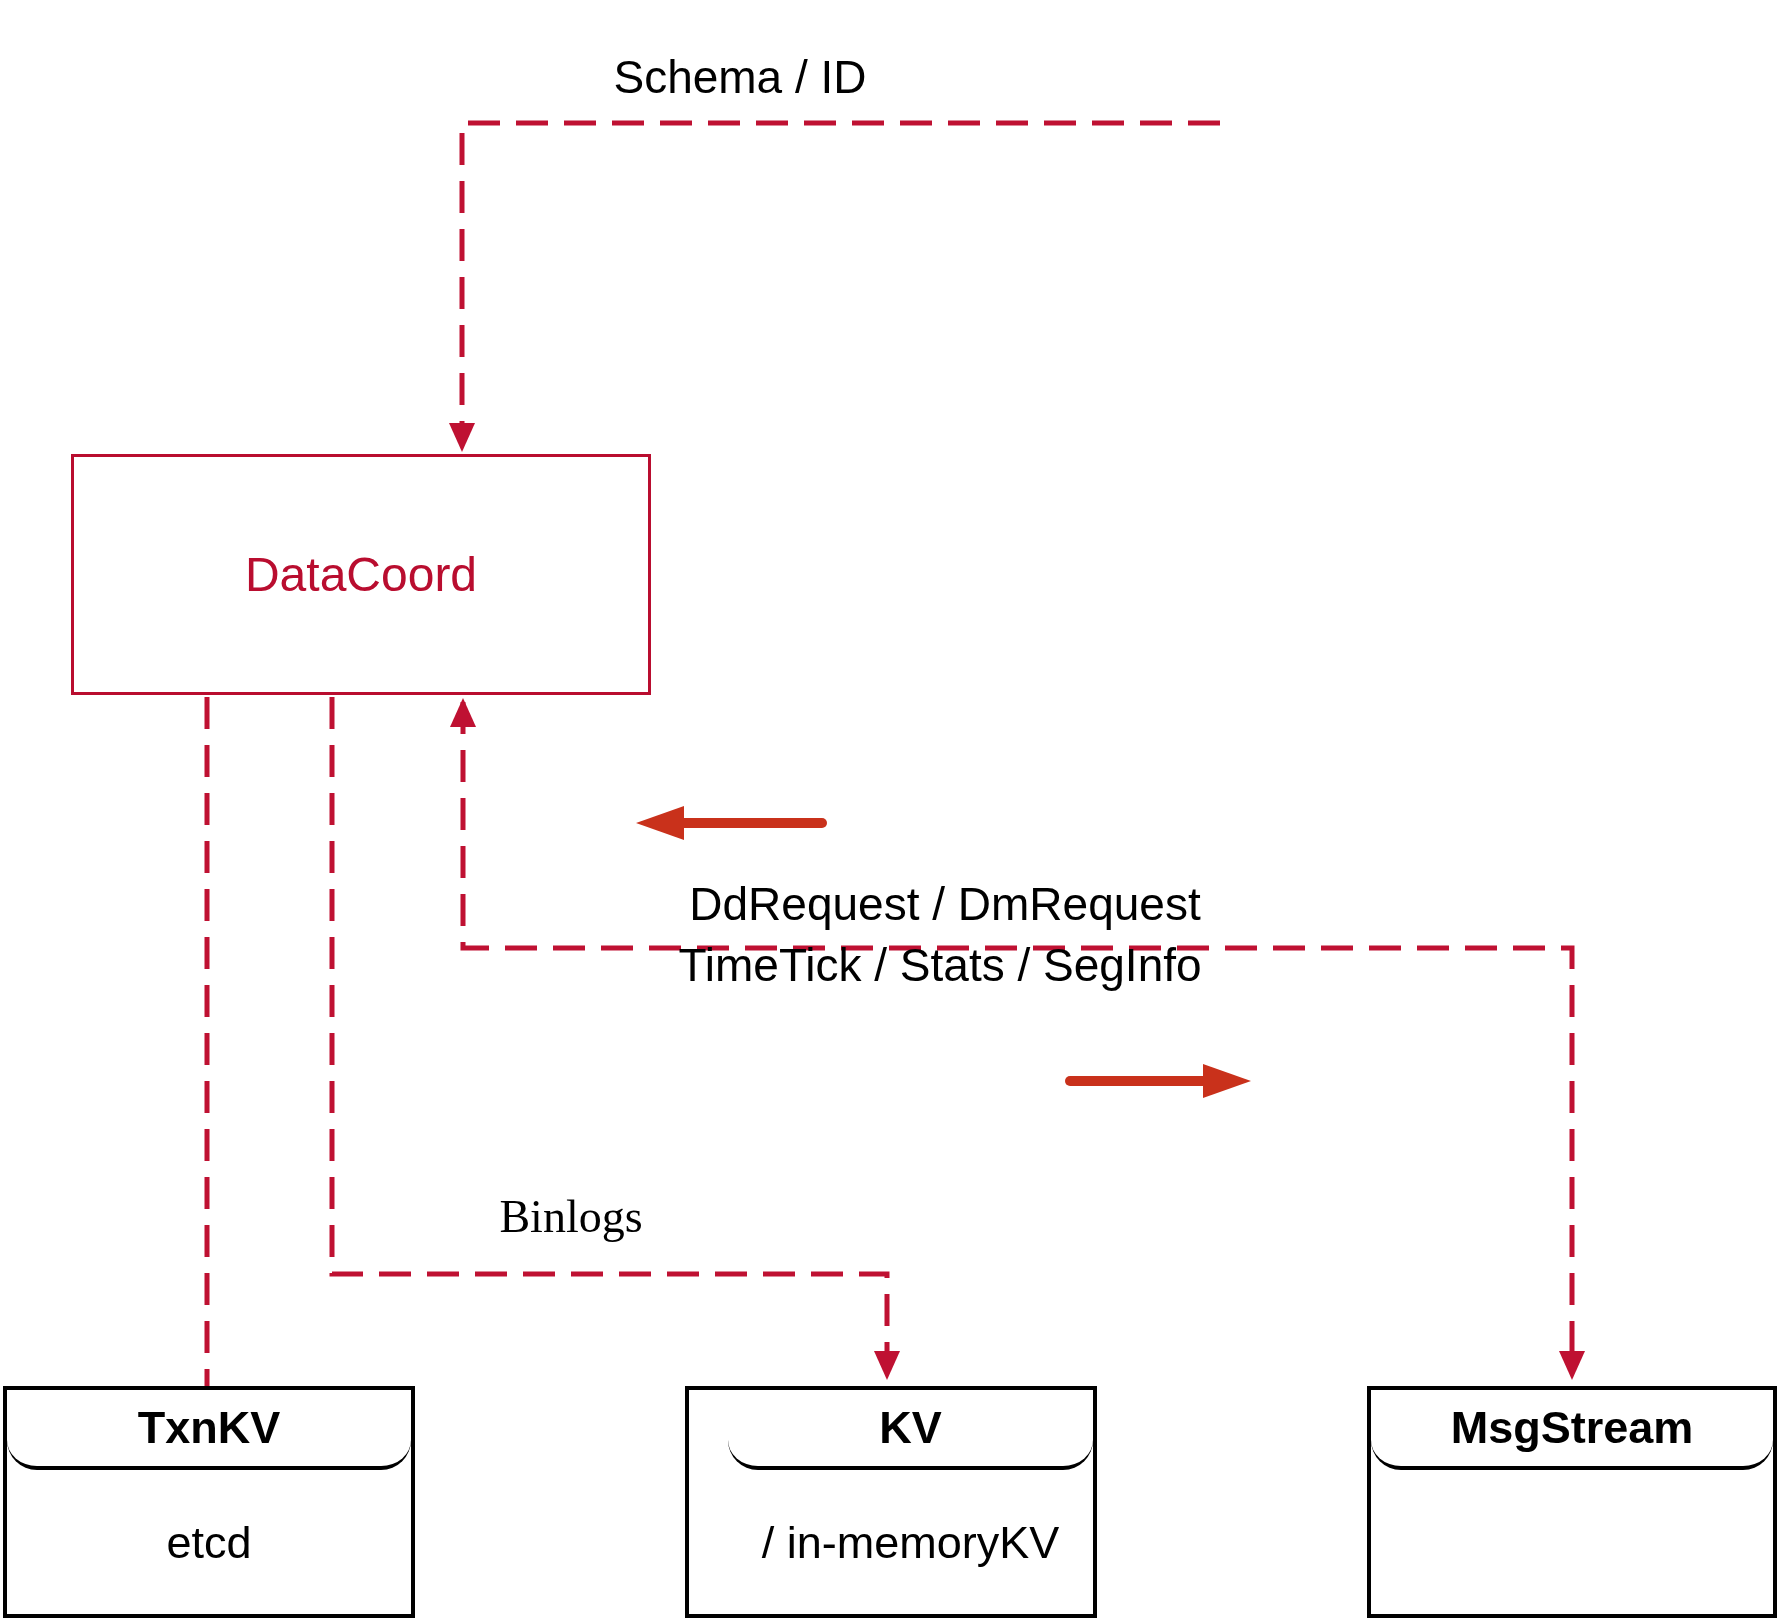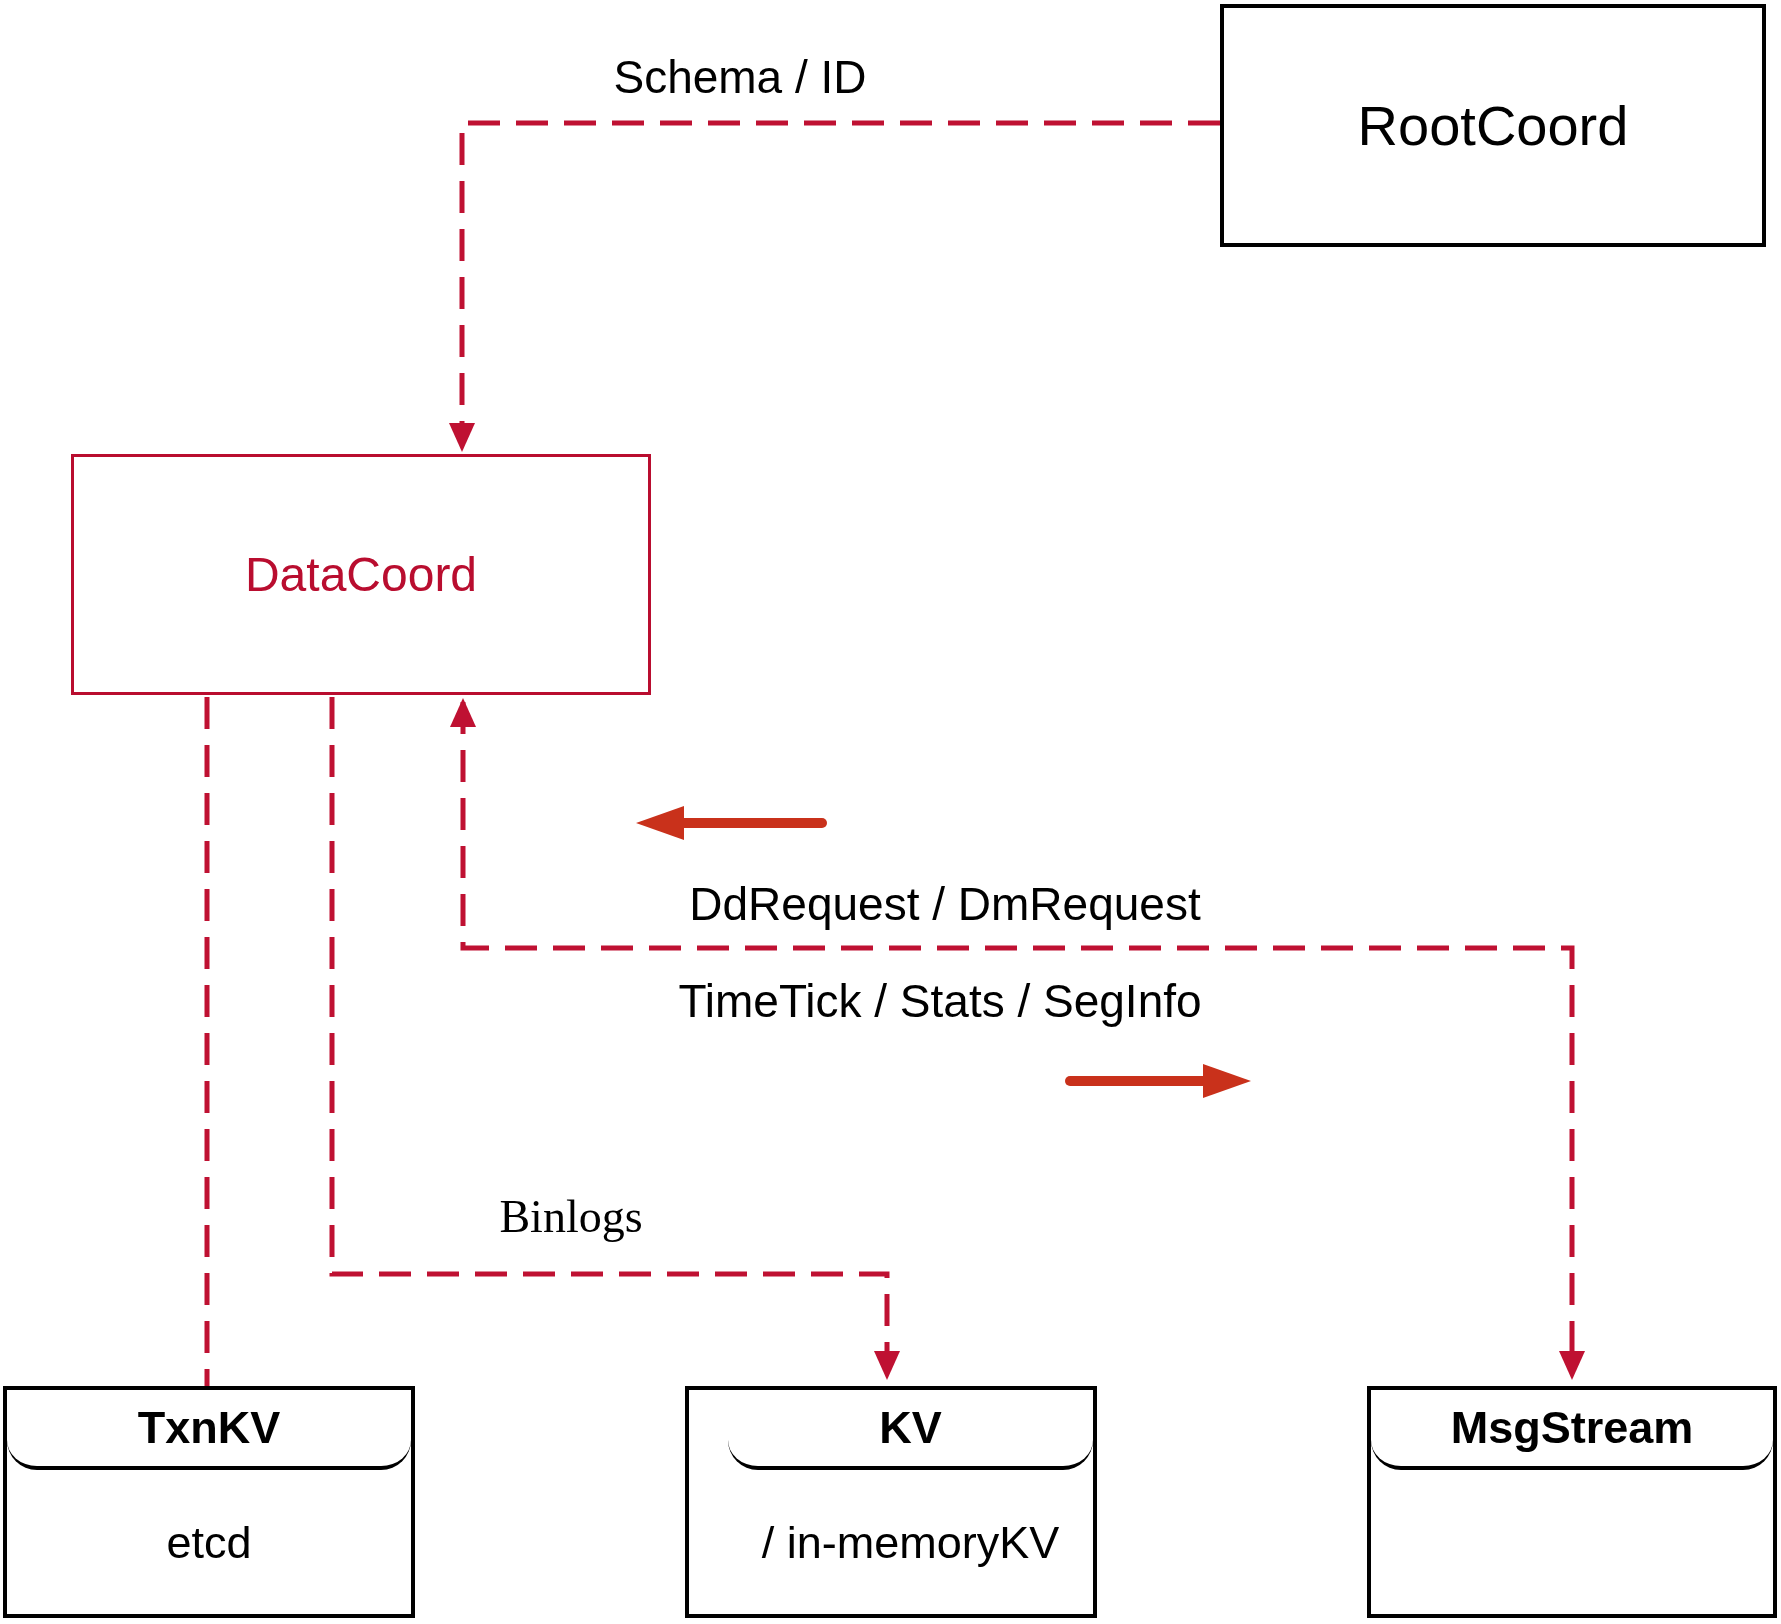--- a/index.html
+++ b/index.html
@@ -86,21 +86,21 @@
   
   .edge-label {
     position: absolute;
     transform: translate(-50%, -50%);
     font-size: 46px;
     white-space: nowrap;
     color: var(--text-black, #000000);
   }
   .label-schema   { left: 740px; top: 77px; }
   .label-dd       { left: 945px; top: 904px; }
-  .label-timetick { left: 940px; top: 1001px; }
+  .label-timetick { left: 940px; top: 965px; }
   .label-binlogs  { left: 571px; top: 1216px; font-family: Liberation Serif, serif; }
 </style>
 </head>
 <body>
 
 <div id="canvas">
 
   <svg id="edges-svg" viewBox="0 0 1781 1624" xmlns="http://www.w3.org/2000/svg">
 
     <path class="dashed-edge" d="M1220,123 L462,123 L462,444"></path>
@@ -115,23 +115,20 @@
 
     <path class="dashed-edge" d="M207,697 L207,1386"></path>
 
     <line class="solid-arrow-shaft" x1="822" y1="823" x2="676" y2="823"></line>
     <polygon class="solid-arrowhead" points="636,823 684,806 684,840"></polygon>
 
     <line class="solid-arrow-shaft" x1="1070" y1="1081" x2="1210" y2="1081"></line>
     <polygon class="solid-arrowhead" points="1251,1081 1203,1064 1203,1098"></polygon>
   </svg>
 
-  <div class="node node-rootcoord">
-    <span>RootCoord</span>
-  </div>
 
   <div class="node node-datacoord">
     <span>DataCoord</span>
   </div>
 
   <div class="node db-node db-node-txnkv">
     <div class="db-header">TxnKV</div>
     <div class="db-body">
       <span>etcd</span>
     </div>

